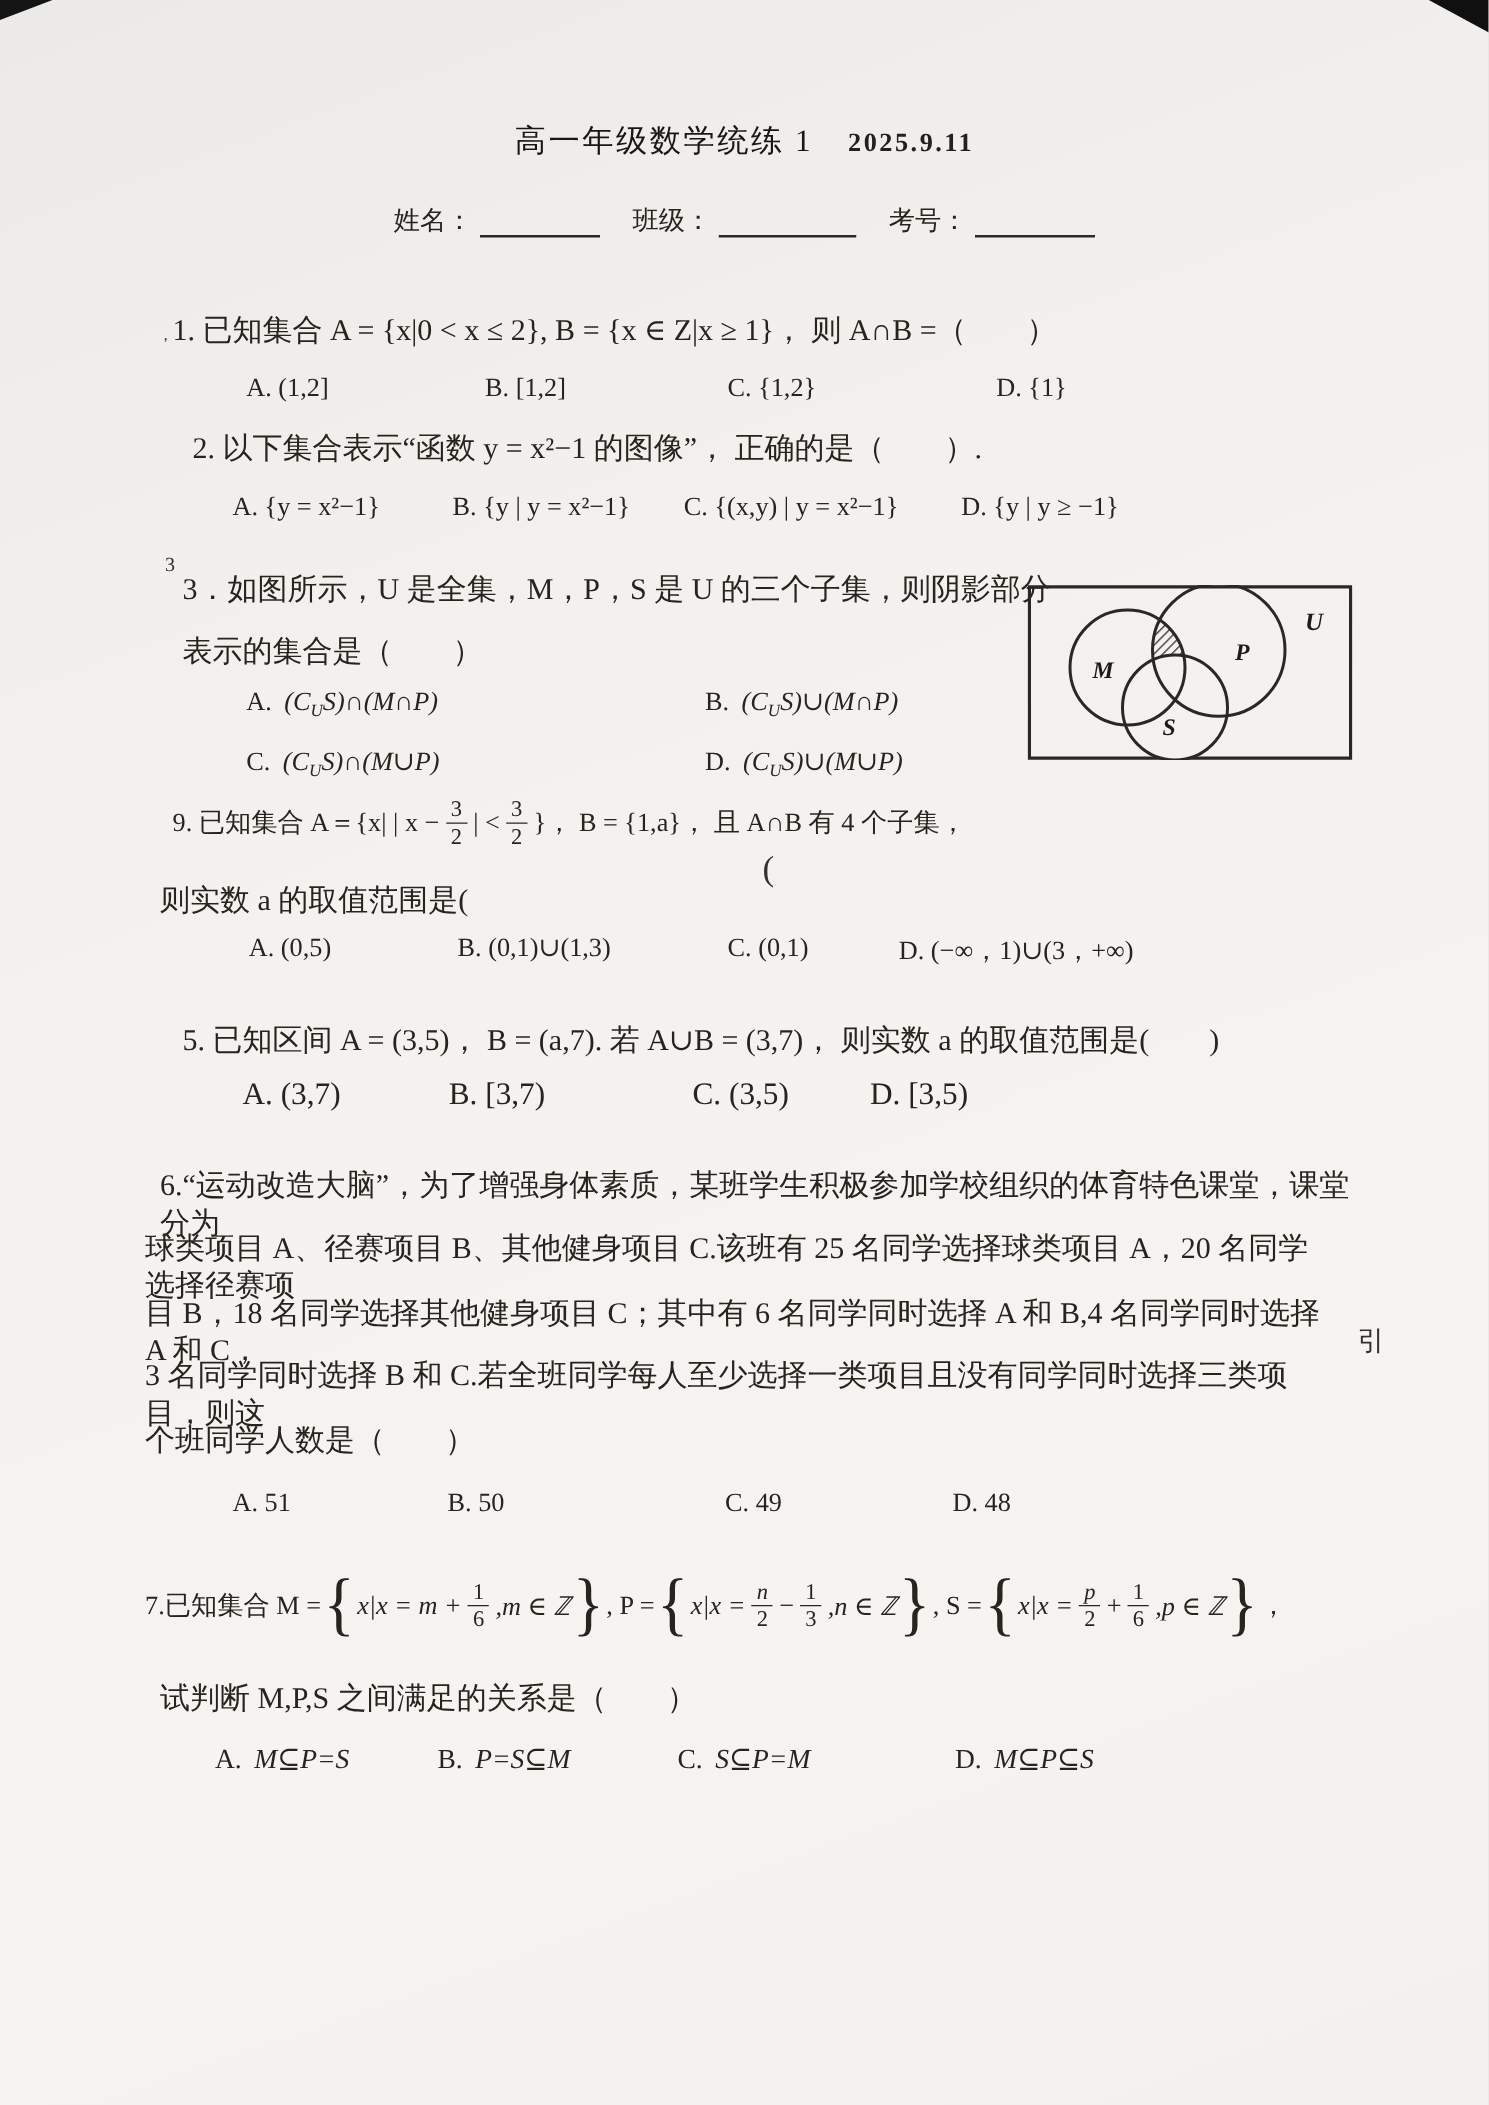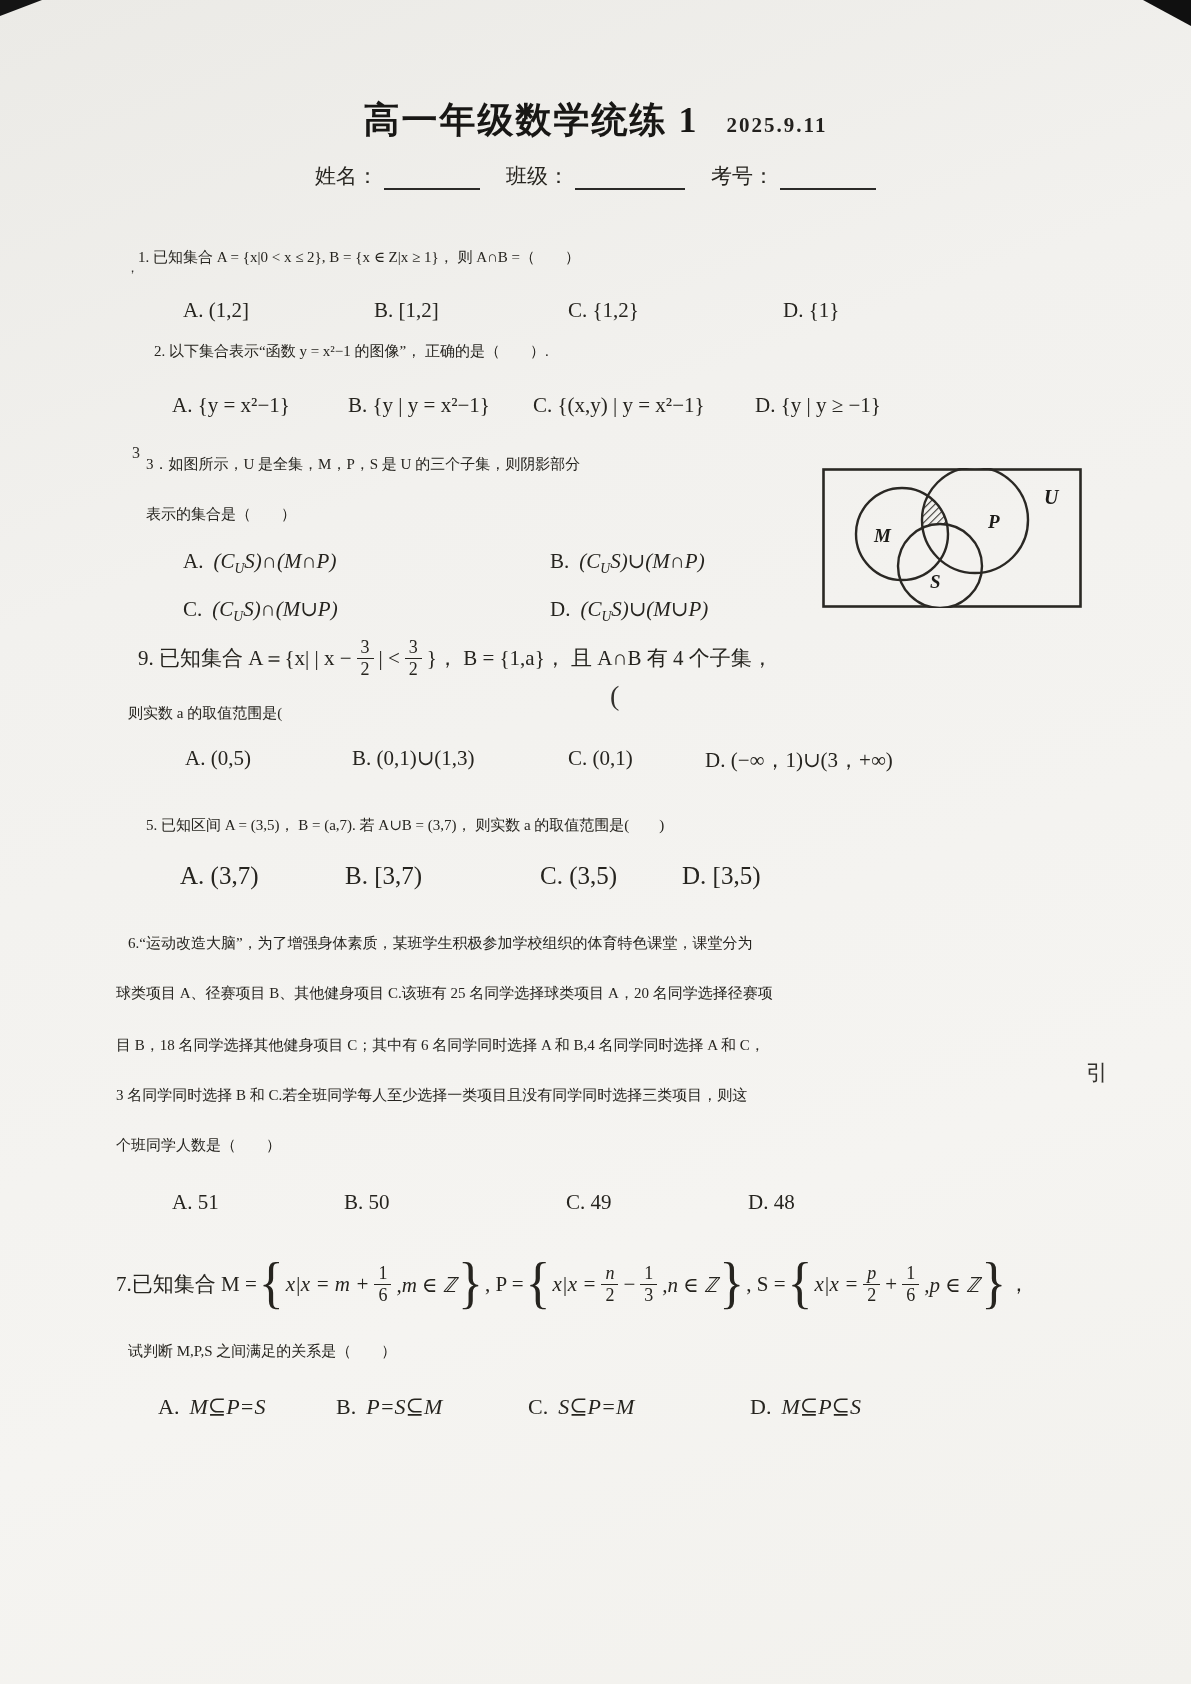--- a/index.html
+++ b/index.html
@@ -9,28 +9,28 @@
     margin:0 auto;
     background:linear-gradient(160deg,#ebeae6 0%,#f2f1ee 30%,#f5f4f1 70%,#f2f1ed 100%);
     overflow:hidden;
     font-family:"Liberation Serif","DejaVu Serif",serif;
     color:#26241f;
   }
   .corner{position:absolute;width:0;height:0;}
   .corner.tl{top:0;left:0;border-top:16px solid #141414;border-right:42px solid transparent;}
   .corner.tr{top:0;right:0;border-top:26px solid #101010;border-left:48px solid transparent;}
   .title-row{position:absolute;top:96px;left:0;right:0;display:flex;justify-content:center;align-items:baseline;gap:28px;}
-  .title{font-size:36px;font-weight:bold;color:#181715;letter-spacing:2px;}
+  .title{font-size:25px;font-weight:normal;color:#181715;letter-spacing:2px;}
   .date{font-size:21px;color:#23211e;letter-spacing:2px;font-weight:bold;}
   .name-row{position:absolute;top:162px;left:0;right:0;display:flex;justify-content:center;align-items:flex-end;font-size:21px;}
   .nlabel{margin-left:26px;}
   .blank{display:inline-block;height:1.05em;border-bottom:2px solid #2b2a28;margin-left:6px;}
   .heading{position:absolute;font-size:23px;font-weight:bold;color:#161513;white-space:nowrap;}
-  .line{position:absolute;font-size:15px;white-space:nowrap;}
-  .row{position:absolute;left:0;right:0;height:34px;font-size:21px;}
+  .line{position:absolute;font-size:24px;white-space:nowrap;}
+  .row{position:absolute;left:14px;right:0;height:34px;font-size:21px;}
   .opt{position:absolute;white-space:nowrap;}
   .olabel{margin-right:10px;}
   .math{font-style:italic;}
   .math sub{font-size:0.65em;font-style:italic;}
   .fline{position:absolute;display:flex;align-items:center;font-size:21px;white-space:nowrap;}
   .frac{display:inline-flex;flex-direction:column;align-items:center;line-height:1.12;font-size:18px;margin:0 5px;}
   .frac .fnum{padding:0 4px;border-bottom:1.6px solid #26241f;}
   .frac .fden{padding:0 4px;}
   .frac.it{font-style:italic;}
   .bigbrace{font-size:52px;font-weight:400;line-height:0.9;display:inline-block;transform:scaleY(1.08);margin:0 2px;color:#26241f;}

